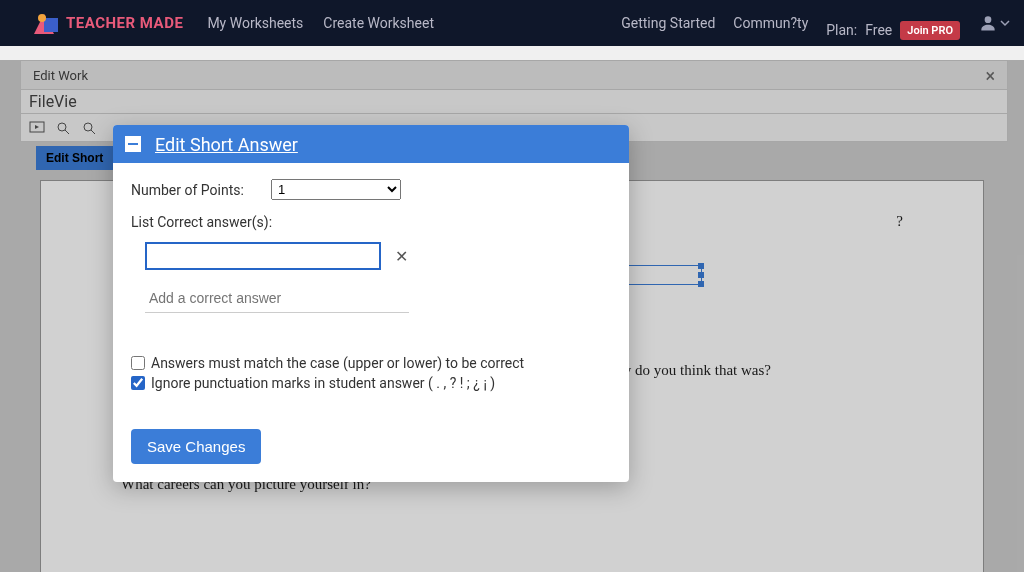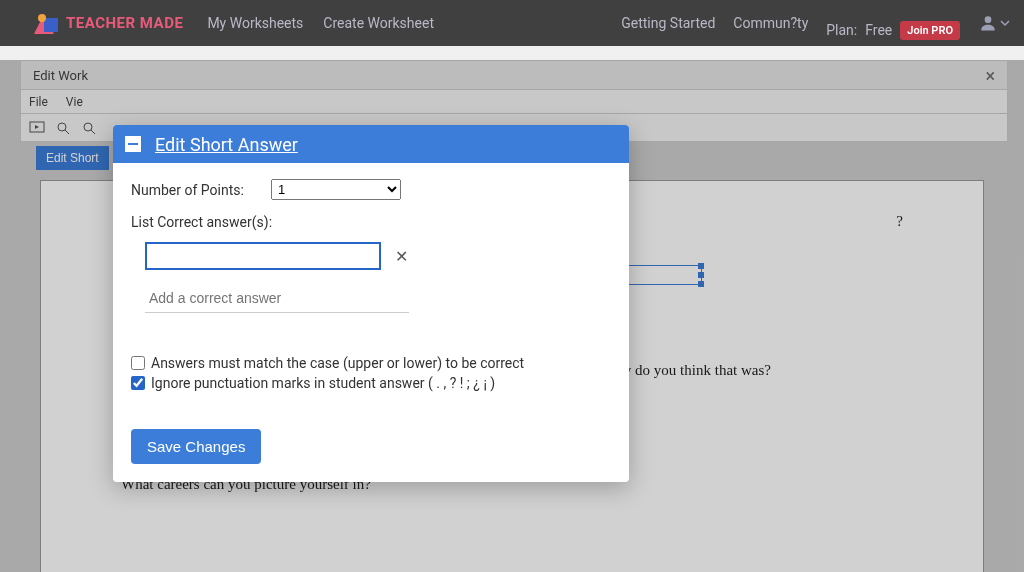--- a/index.html
+++ b/index.html
@@ -8,21 +8,21 @@
       background: #f0f0f0;
       width: 1024px;
       height: 572px;
       overflow: hidden;
       position: relative;
     }
 
     
     .topnav {
       height: 46px;
-      background: #404040;
+      background: #0f172a;
       display: flex;
       align-items: center;
       padding: 0 14px 0 34px;
       color: #b8b8c7;
       justify-content: center;
     }
     .logo {
       display: flex;
       align-items: center;
       gap: 6px;
@@ -106,22 +106,21 @@
     .menubar {
       height: 24px;
       margin: 0 16px 0 20px;
       background: #f5f5f5;
       border-left: 1px solid #ccc;
       border-right: 1px solid #ccc;
       border-bottom: 1px solid #ccc;
       display: flex;
       align-items: center;
       padding: 0 8px;
-      gap: 18px;
-      font-size: 12px;
+      font-size: 16px;
       color: #444;
     }
 
     
     .toolbar {
       height: 28px;
       margin: 0 16px 0 20px;
       background: #f5f5f5;
       border-left: 1px solid #ccc;
       border-right: 1px solid #ccc;
@@ -135,25 +134,26 @@
     }
     .tool-icon { width: 16px; height: 16px; display:inline-flex; align-items:center; justify-content:center; }
 
     
     .tab-row {
       margin: 4px 16px 0 20px;
       padding: 0 16px;
     }
     .tab-btn {
       background: #3b7dd8;
-      color: #ffffff;
+      color: #000000;
       font-size: 12px;
       padding: 5px 10px;
       border: none;
       cursor: pointer;
+      font-weight: bold;
     }
 
     
     .doc-wrap {
       margin: 10px 40px 0 40px;
       background: #fff;
       border: 1px solid #999;
       padding: 30px 80px 0 80px;
       font-family: "Times New Roman", Times, serif;
       font-size: 15px;

